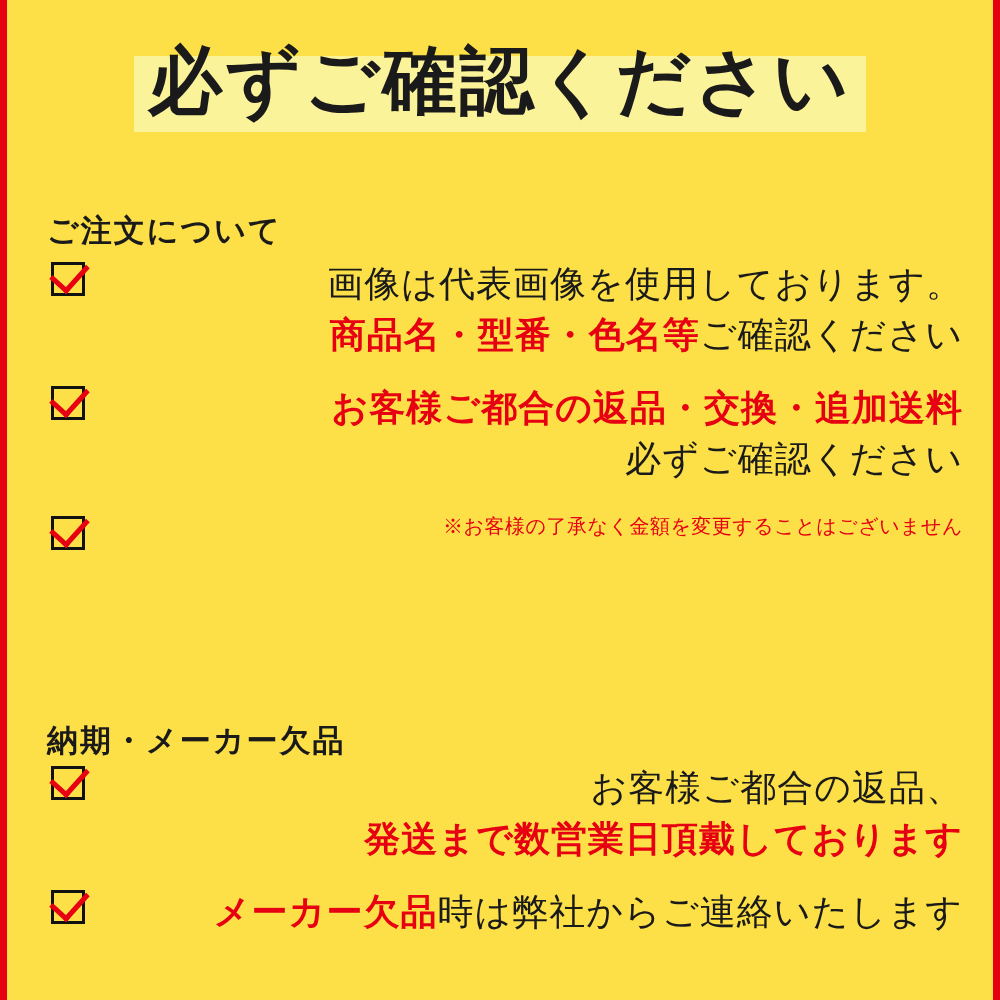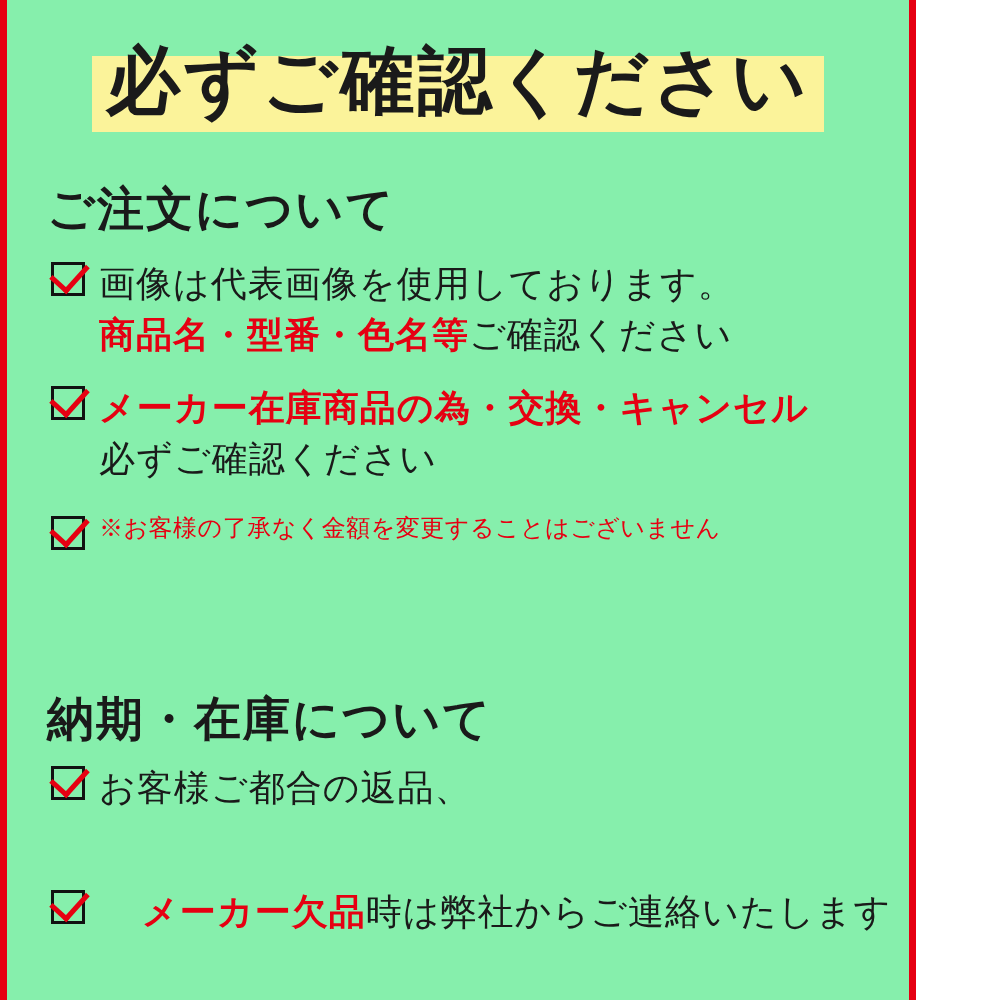--- a/index.html
+++ b/index.html
@@ -9,24 +9,24 @@
   body {
     width: 1000px;
     height: 1000px;
     background: #ffffff;
     font-family: "Liberation Serif", "DejaVu Serif", serif;
     overflow: hidden;
   }
 
   .page {
     position: relative;
-    width: 916px;
+    width: 1000px;
     height: 1000px;
     box-sizing: border-box;
-    background: #86efac;
+    background: #fde047;
   }
 
   
   .edge {
     position: absolute;
     top: 0;
     width: 7px;
     height: 1000px;
     background: #e60012;
   }
@@ -74,33 +74,35 @@
     line-height: 1.25;
     white-space: nowrap;
   }
 
   
   .section-head {
     position: absolute;
     left: 40px;
     font-family: "DejaVu Serif", "Liberation Serif", serif;
     font-weight: bold;
-    font-size: 47px;
+    font-size: 31px;
     letter-spacing: 2px;
     color: #1a1a1a;
     white-space: nowrap;
+    margin-top: 32px;
   }
   #head-order { top: 178px; }
   #head-stock { top: 688px; }
 
   
   .item {
     position: absolute;
     left: 44px;
     right: 30px;
+    text-align: right;
   }
   .check {
     position: absolute;
     left: 0;
     top: 4px;
     width: 34px;
     height: 34px;
     border: 3px solid #111111;
     box-sizing: border-box;
   }
@@ -128,21 +130,21 @@
   .line.bold-red {
     color: #e60012;
     font-weight: bold;
   }
   .line .red {
     color: #e60012;
     font-weight: bold;
   }
   .note {
     font-family: "DejaVu Serif", "Liberation Serif", serif;
-    font-size: 24px;
+    font-size: 20px;
     color: #e60012;
     letter-spacing: 0.5px;
     line-height: 1.4;
     margin-left: 48px;
     white-space: nowrap;
   }
 
   #item-1 { top: 258px; }
   #item-2 { top: 382px; }
   #item-3 { top: 512px; }
@@ -176,42 +178,43 @@
         <div class="line">画像は代表画像を使用しております。</div>
         <div class="line"><span class="red">商品名・型番・色名等</span><span>ご確認ください</span></div>
       </div>
     </div>
 
     <div class="item" id="item-2">
       <span class="check">
           <span class="tick"></span>
         </span>
       <div class="lines">
-        <div class="line bold-red">メーカー在庫商品の為・交換・キャンセル</div>
+        <div class="line bold-red">お客様ご都合の返品・交換・追加送料</div>
         <div class="line">必ずご確認ください</div>
       </div>
     </div>
 
     <div class="item" id="item-3">
       <span class="check">
           <span class="tick"></span>
         </span>
       <div class="lines">
       </div>
       <div class="note">※お客様の了承なく金額を変更することはございません</div>
     </div>
 
-    <div class="section-head" id="head-stock">納期・在庫について</div>
+    <div class="section-head" id="head-stock">納期・メーカー欠品</div>
 
     <div class="item" id="item-4">
       <span class="check">
           <span class="tick"></span>
         </span>
       <div class="lines">
         <div class="line">お客様ご都合の返品、</div>
+        <div class="line bold-red">発送まで数営業日頂戴しております</div>
       </div>
     </div>
 
     <div class="item" id="item-5">
       <span class="check">
           <span class="tick"></span>
         </span>
       <div class="lines">
         <div class="line"><span class="red">メーカー欠品</span><span>時は弊社からご連絡いたします</span></div>
       </div>

